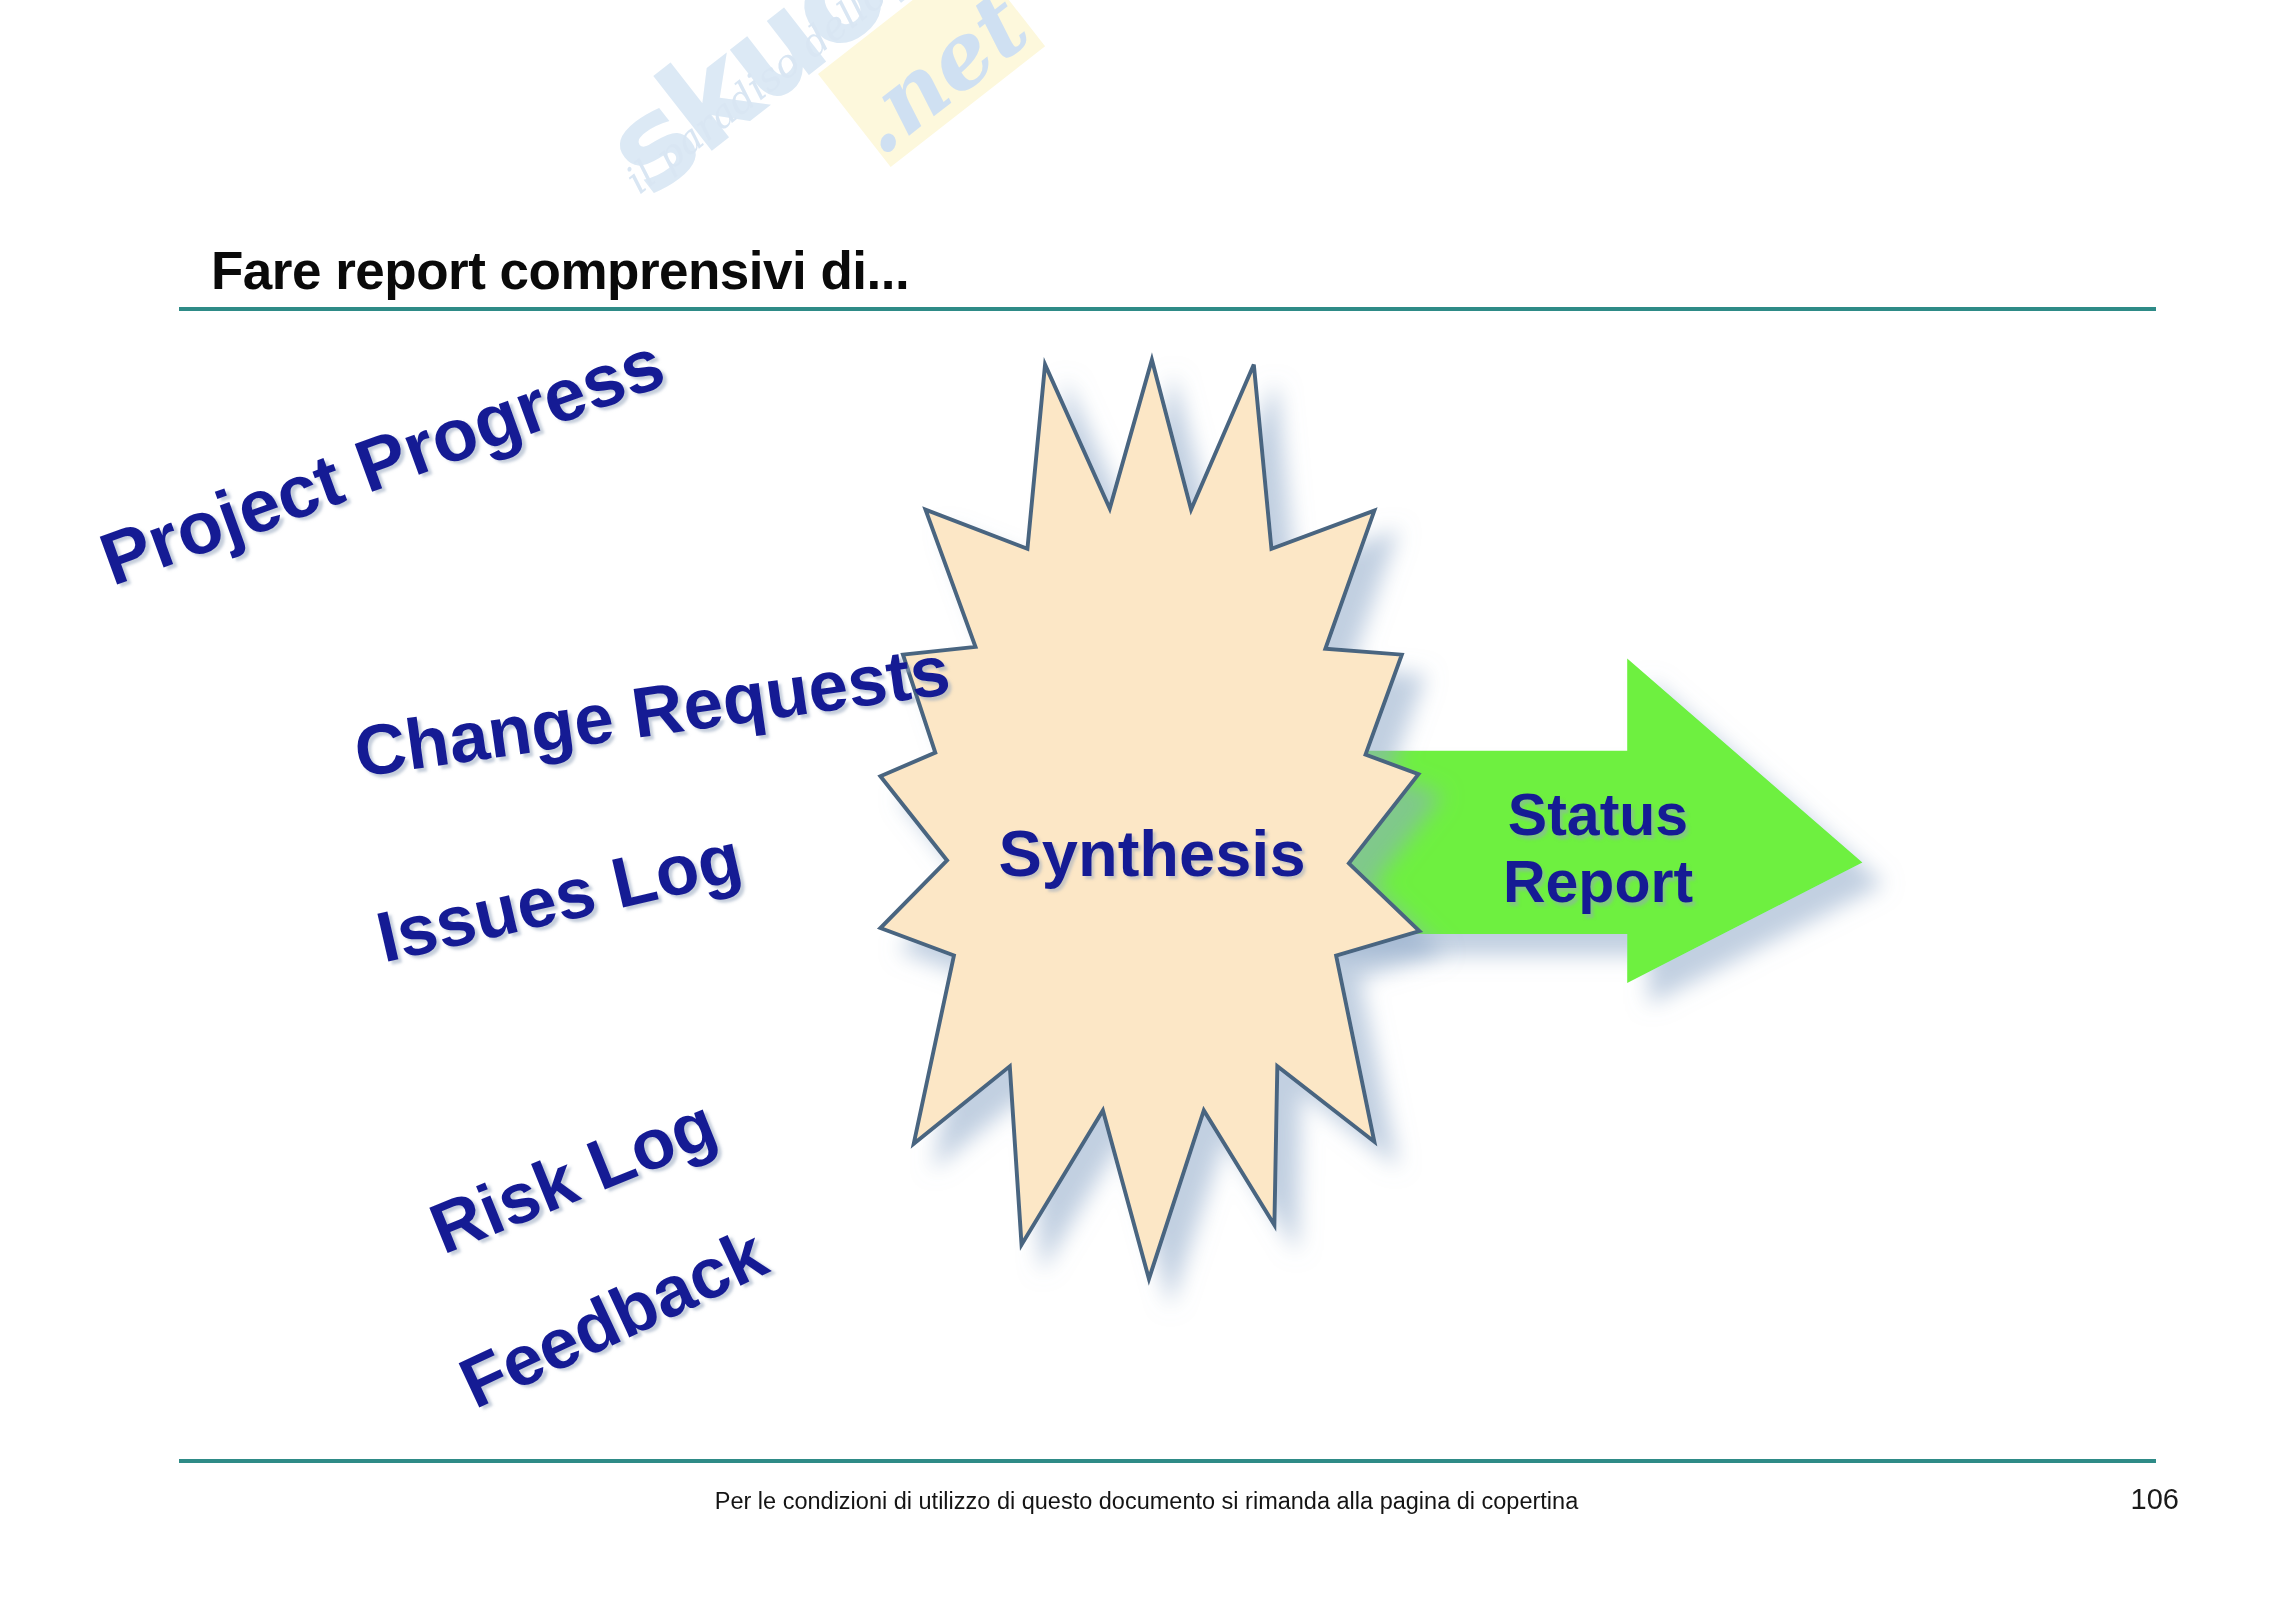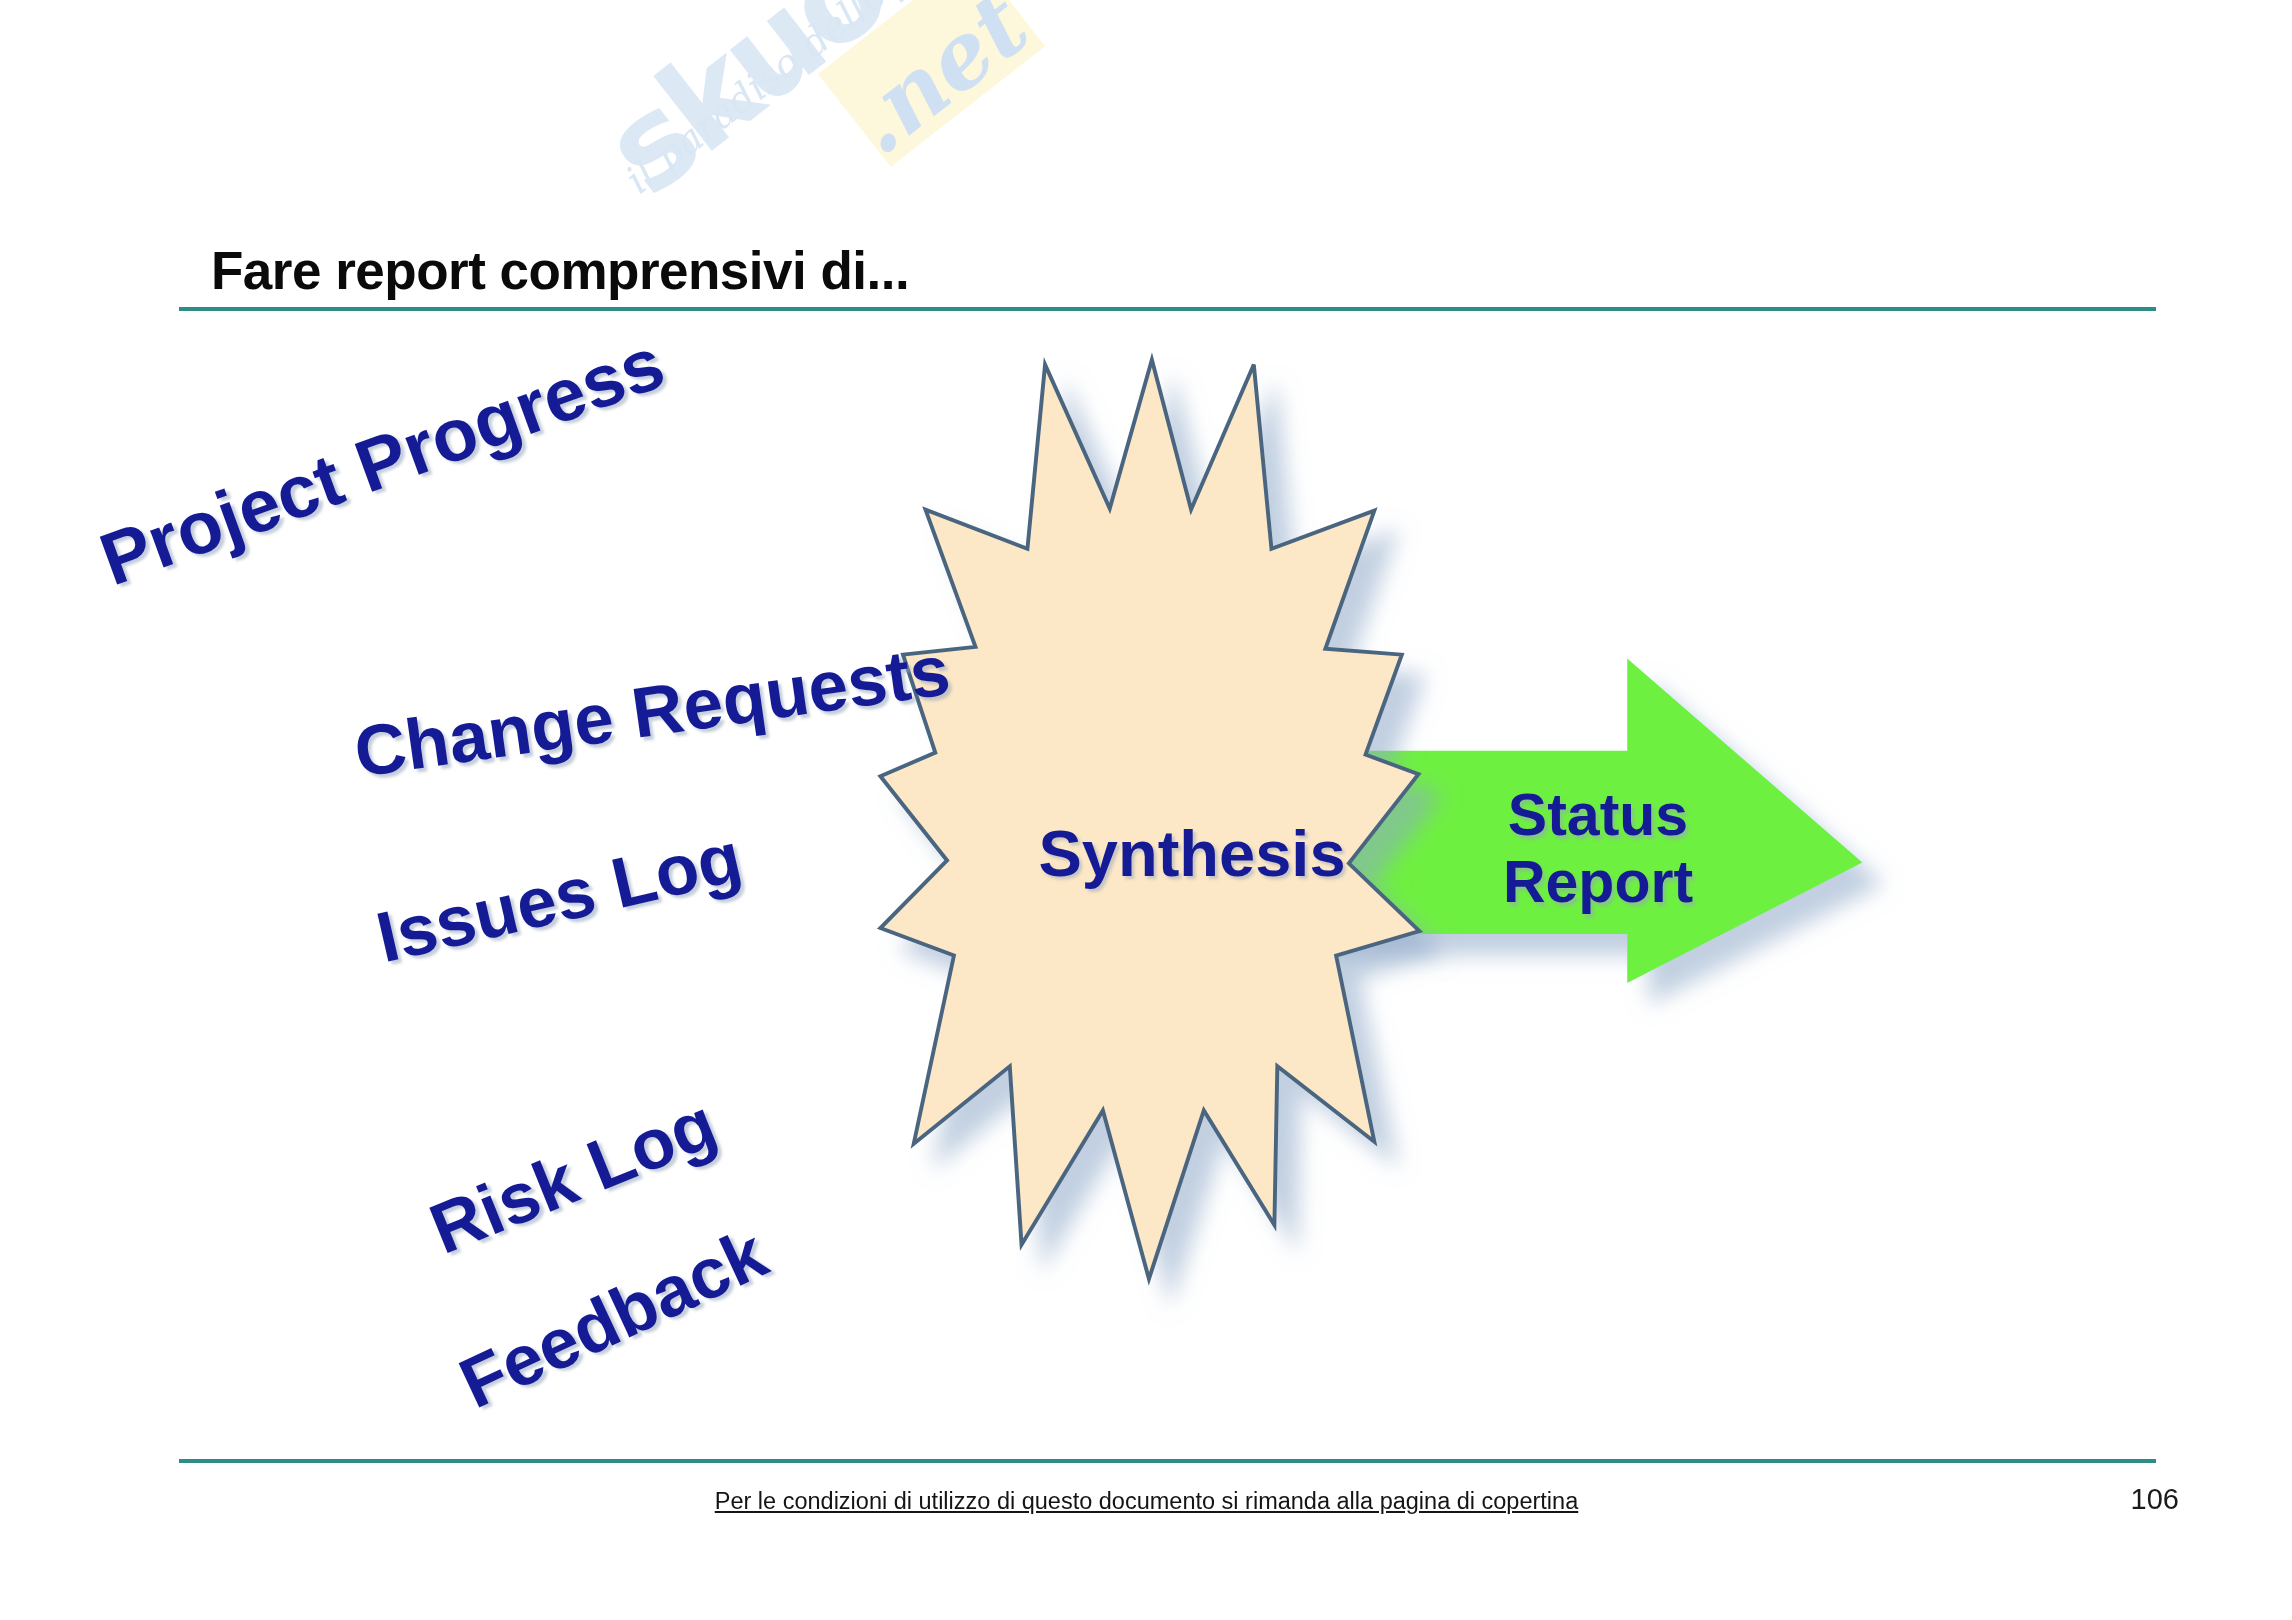--- a/index.html
+++ b/index.html
@@ -112,21 +112,20 @@
   
   .footer-note {
     position: absolute;
     left: 0px;
     top: 1488px;
     width: 2293px;
     text-align: center;
     font-size: 23.5px;
     color: #141414;
     z-index: 5;
-    text-decoration: underline;
   }
   .page-num {
     position: absolute;
     right: 114px;
     top: 1483px;
     font-size: 29px;
     color: #1a1a1a;
     z-index: 5;
   }
 
@@ -160,21 +159,20 @@
     text-align: center;
     white-space: pre-line;
     text-shadow: 2.9px 3.9px 2.9px rgba(150,165,190,0.5);
     z-index: 7;
   }
   .txt-synthesis {
     left: 1152px;
     top: 853px;
     transform: translate(-50%,-50%);
     font-size: 65px;
-    margin-left: 40px;
   }
   .txt-status {
     left: 1598px;
     top: 849px;
     transform: translate(-50%,-50%);
     font-size: 59px;
     line-height: 1.14;
   }
 </style>
 </head>

